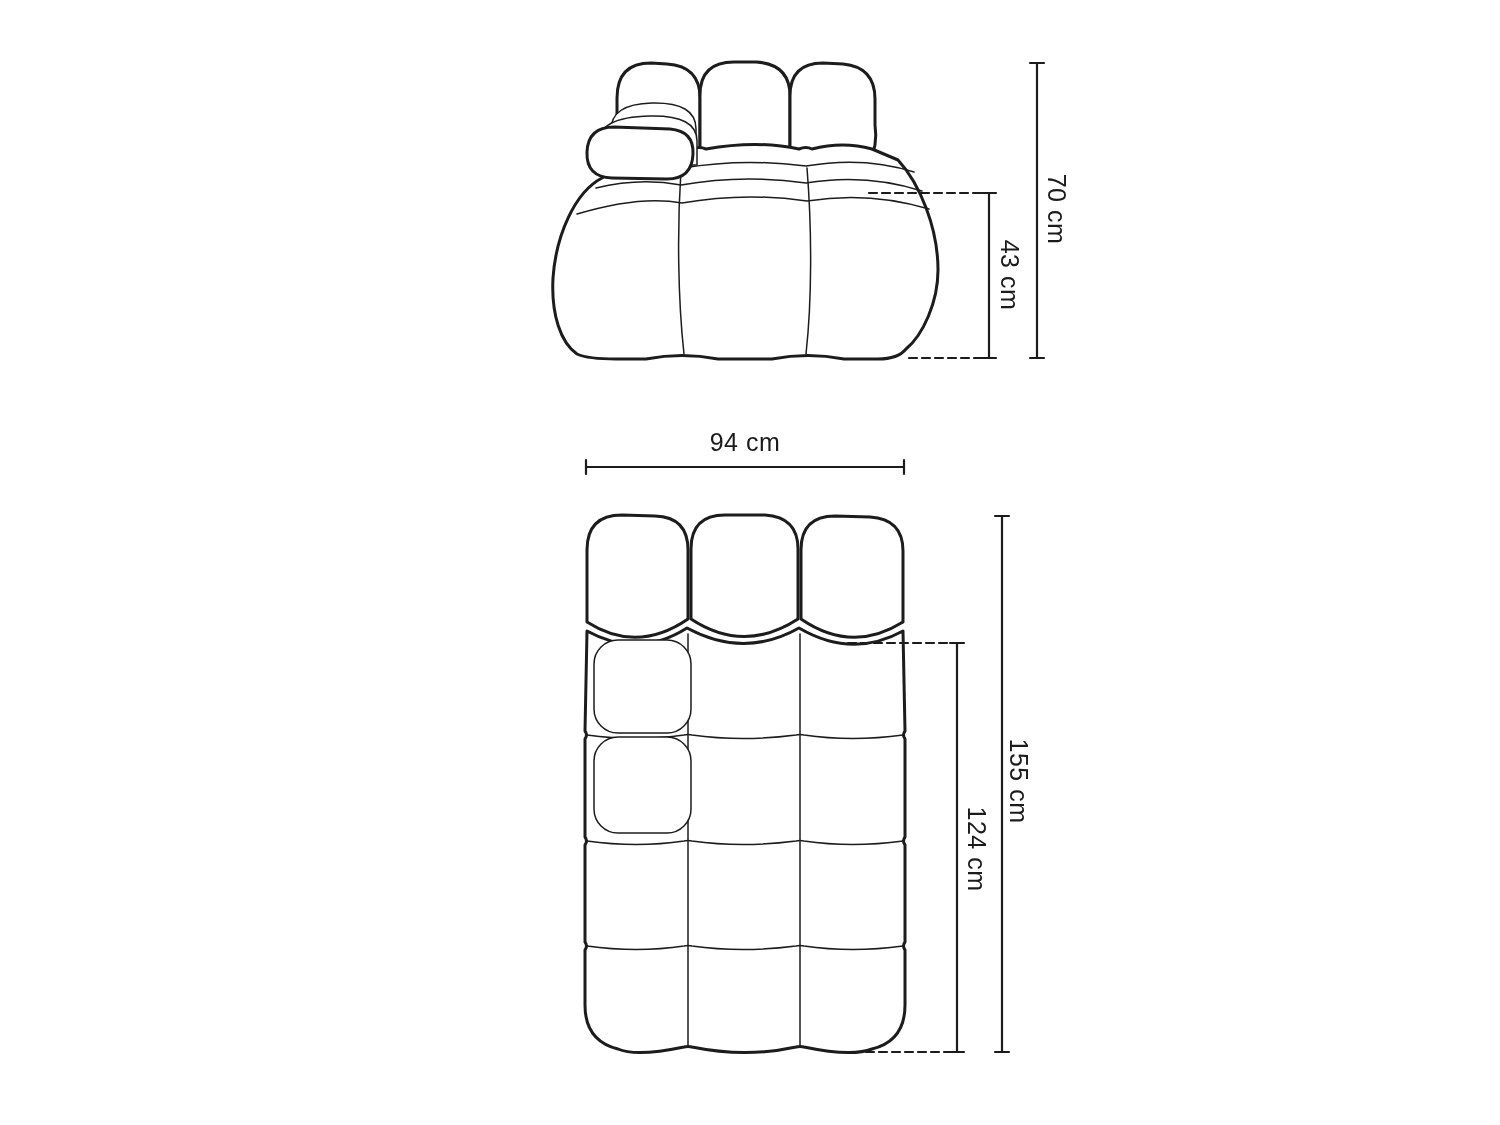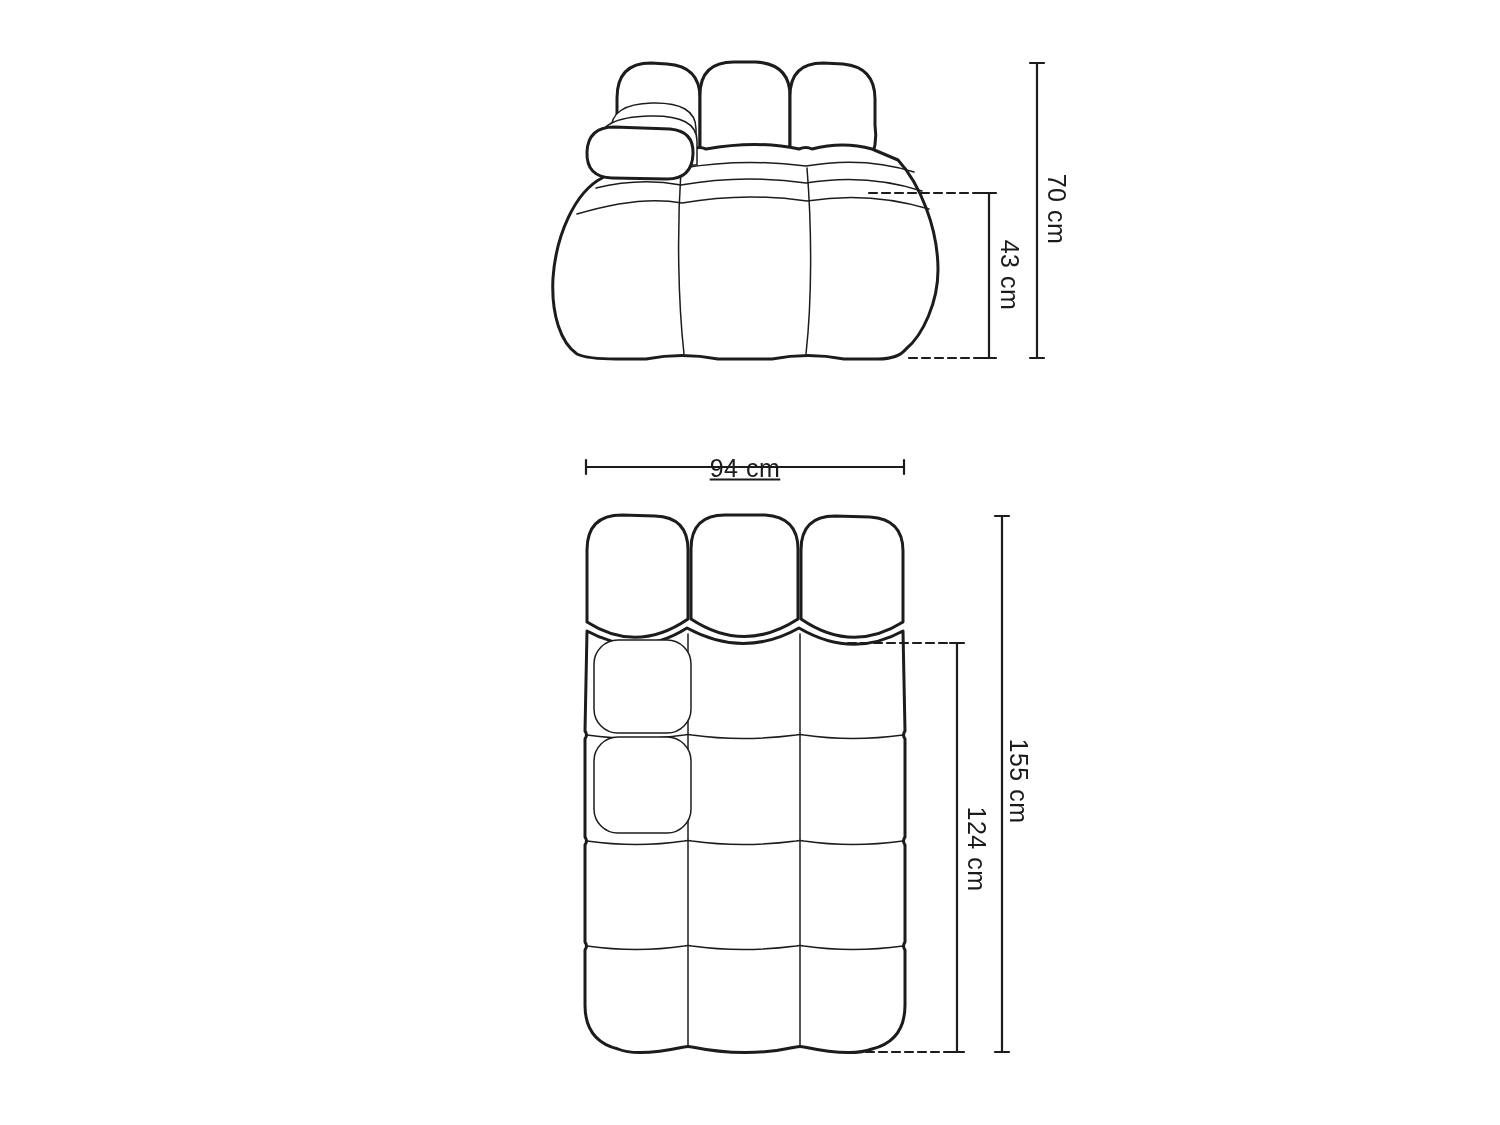--- a/index.html
+++ b/index.html
@@ -108,19 +108,19 @@
       <line x1="1002" y1="516" x2="1002" y2="1052"></line>
       <line x1="995" y1="516" x2="1009" y2="516"></line>
       <line x1="995" y1="1052" x2="1009" y2="1052"></line>
     </g>
   </svg>
 
   <div class="dim-label rot" style="left:1056px;top:209px;">70 cm</div>
 
   <div class="dim-label rot" style="left:1009px;top:275px;">43 cm</div>
 
-  <div class="dim-label hor" style="left:745px;top:468px;text-decoration:underline;">94 cm</div>
+  <div class="dim-label hor" style="left:745px;top:442px;">94 cm</div>
 
   <div class="dim-label rot" style="left:1018px;top:781px;">155 cm</div>
 
   <div class="dim-label rot" style="left:976px;top:849px;">124 cm</div>
 
 </div>
 
 </body></html>

